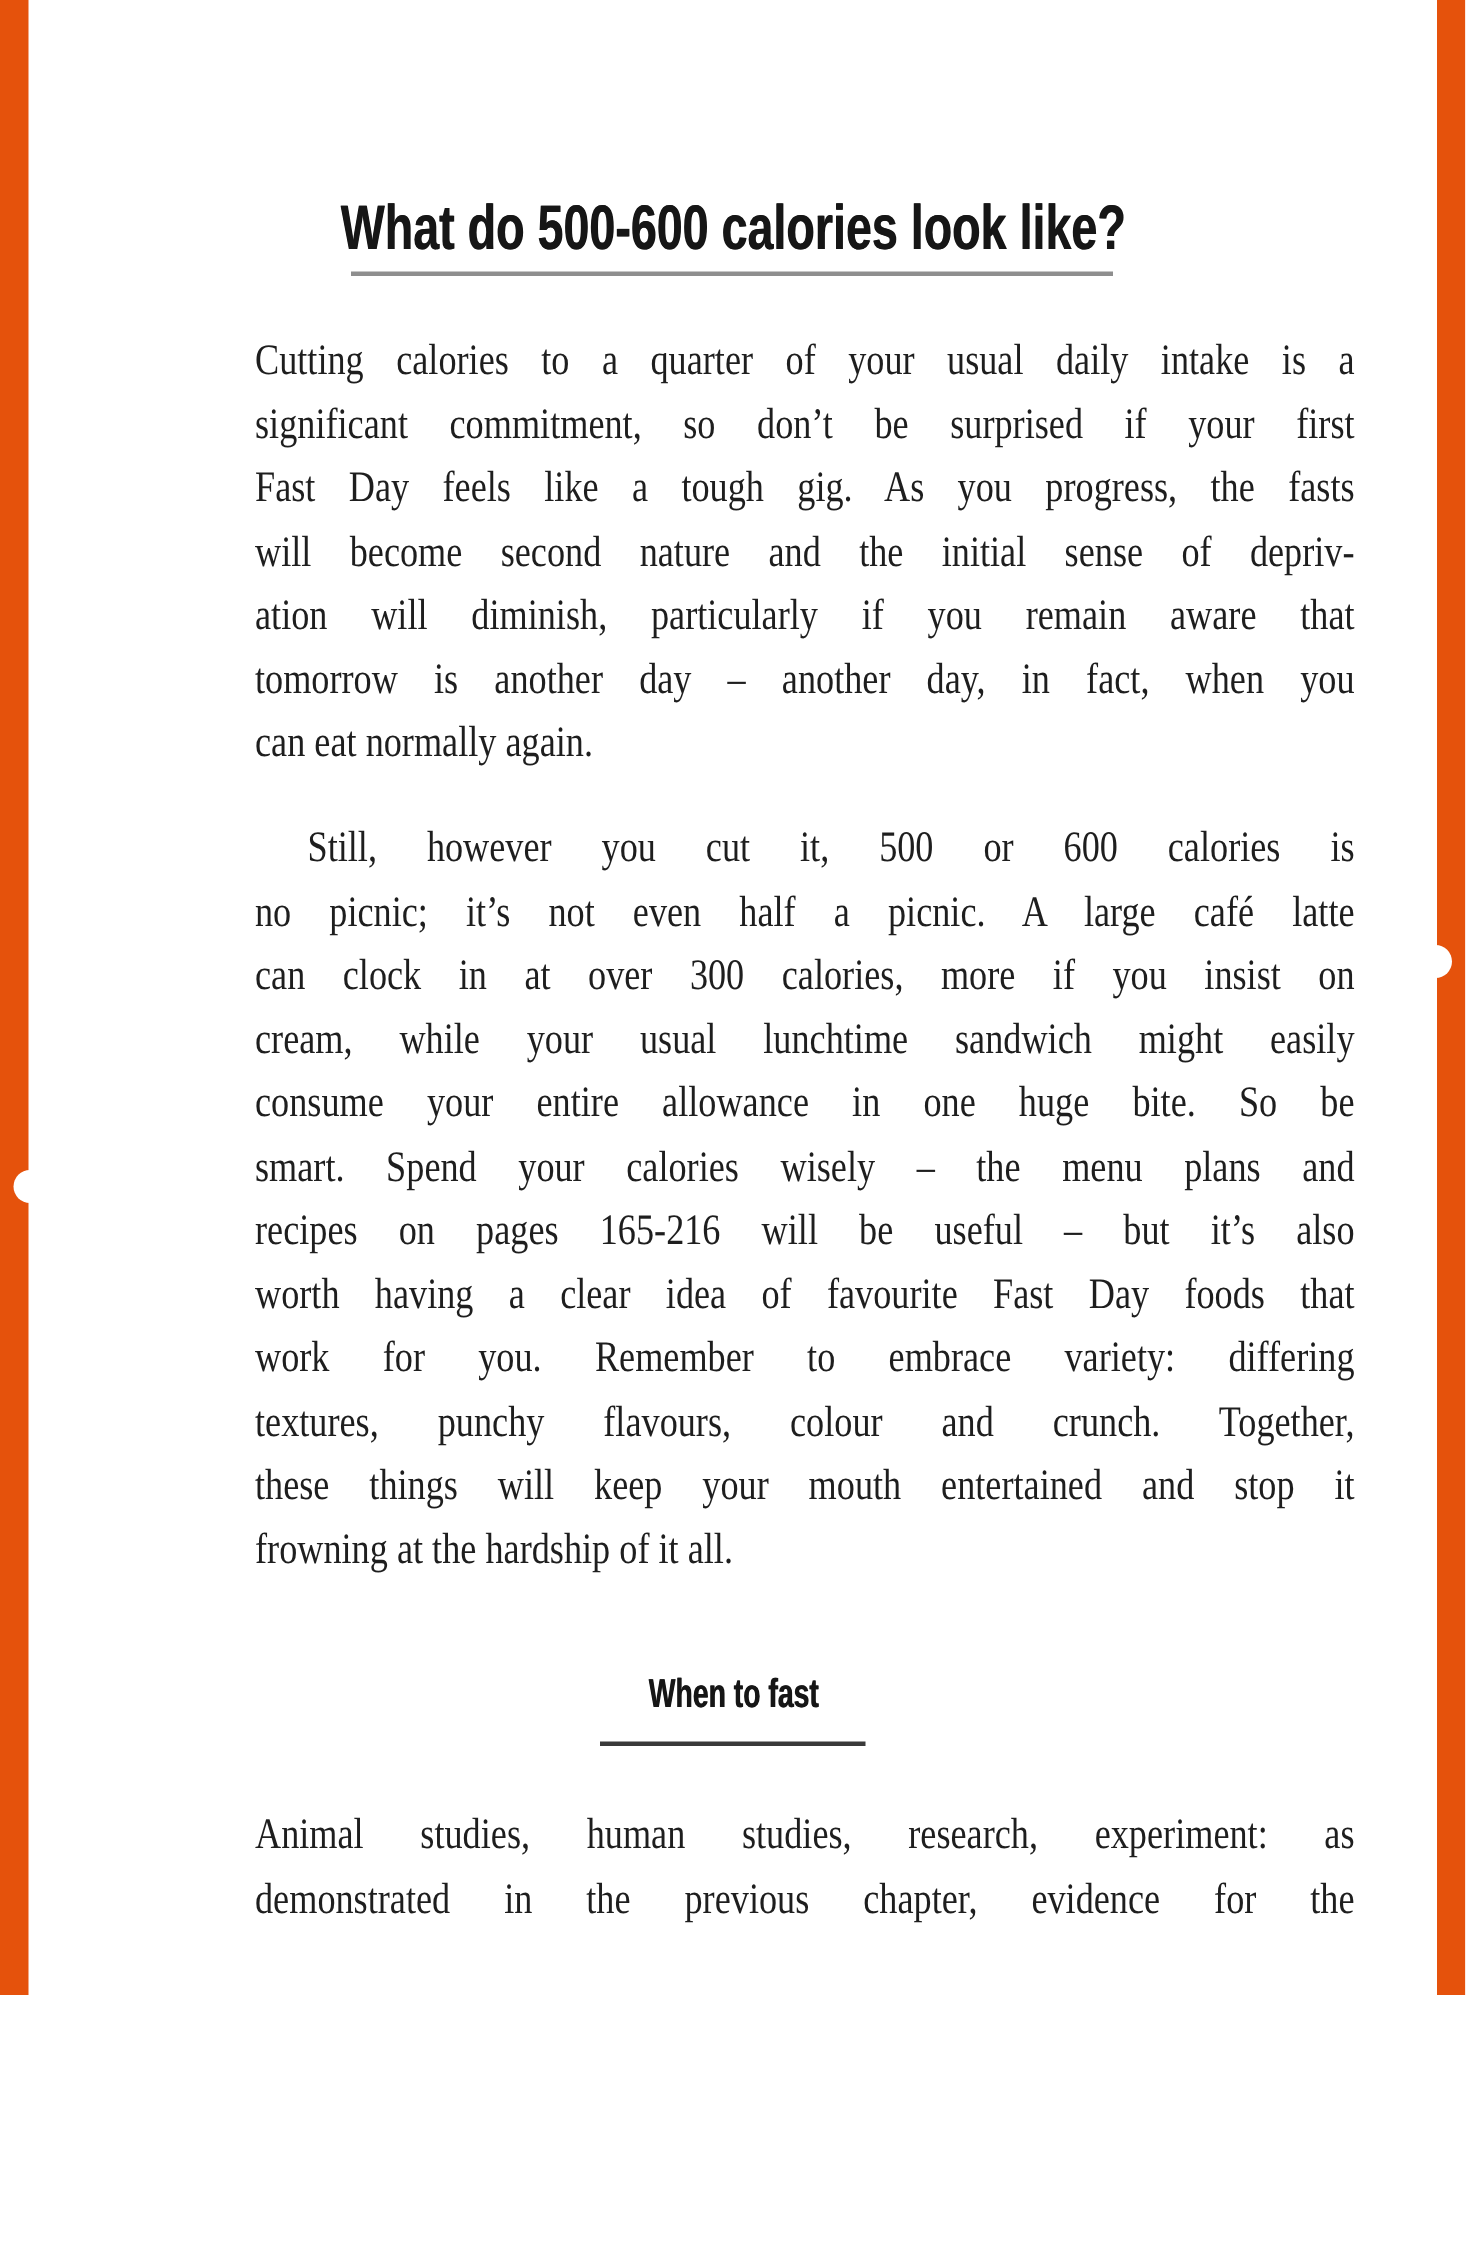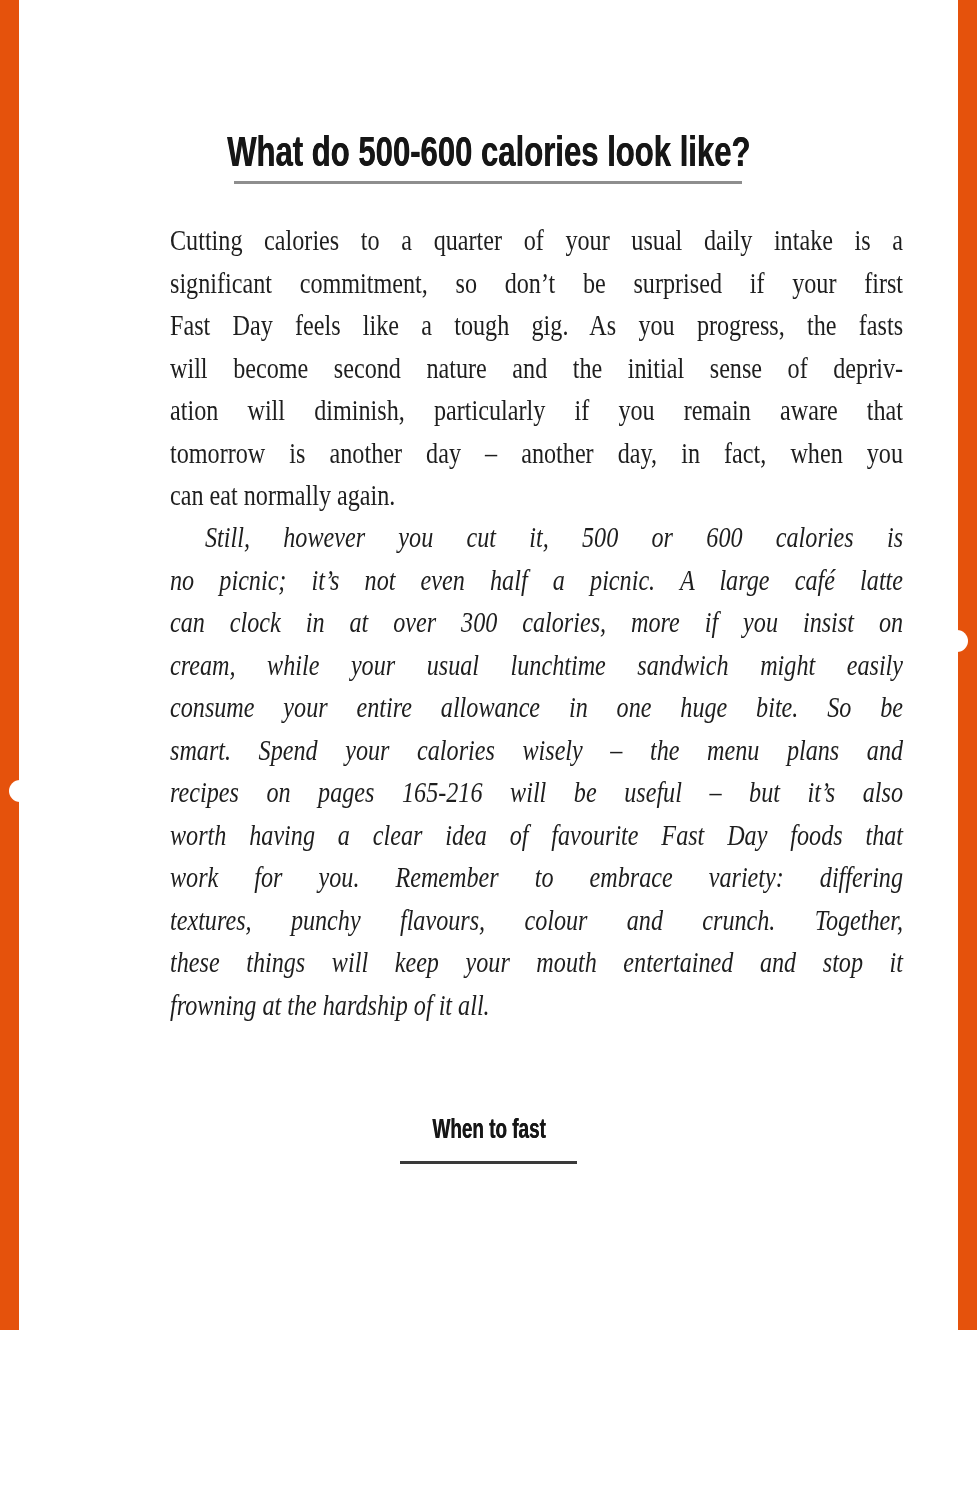--- a/index.html
+++ b/index.html
@@ -72,21 +72,21 @@
     font-size: 29px;
     line-height: 42.5px;
   }
   .line {
     text-align: justify;
     text-align-last: justify;
   }
   [data-last-left] .line:last-child { text-align-last: left; }
   .para2 .pscale .line:first-child { text-indent: 42px; }
   .para1 { top: 219px; }
-  .para2 { top: 516px; font-style: italic; }
+  .para2 { top: 544px; }
   .para3 { top: 1202px; }
 
   .page-number {
     position: absolute;
     top: 1392px;
     left: 0; right: 0;
     text-align: center;
     font-family: "Liberation Serif", "DejaVu Serif", serif;
     font-size: 29px;
     letter-spacing: 3px;
@@ -135,16 +135,22 @@
         <div class="line">these things will keep your mouth entertained and stop it</div>
         <div class="line">frowning at the hardship of it all.</div>
       </div>
   </div>
 
   <h2 class="heading h2">
     <span class="hspan h2span">When to fast</span>
   </h2>
   <div class="rule rule2" style="background: rgb(58, 58, 58);"></div>
 
+  <div class="para para3">
+    <div class="pscale">
+        <div class="line">Animal studies, human studies, research, experiment: as</div>
+        <div class="line">demonstrated in the previous chapter, evidence for the</div>
+      </div>
+  </div>
 
   <div class="page-number">83</div>
 
 </div>
 
 </body></html>

